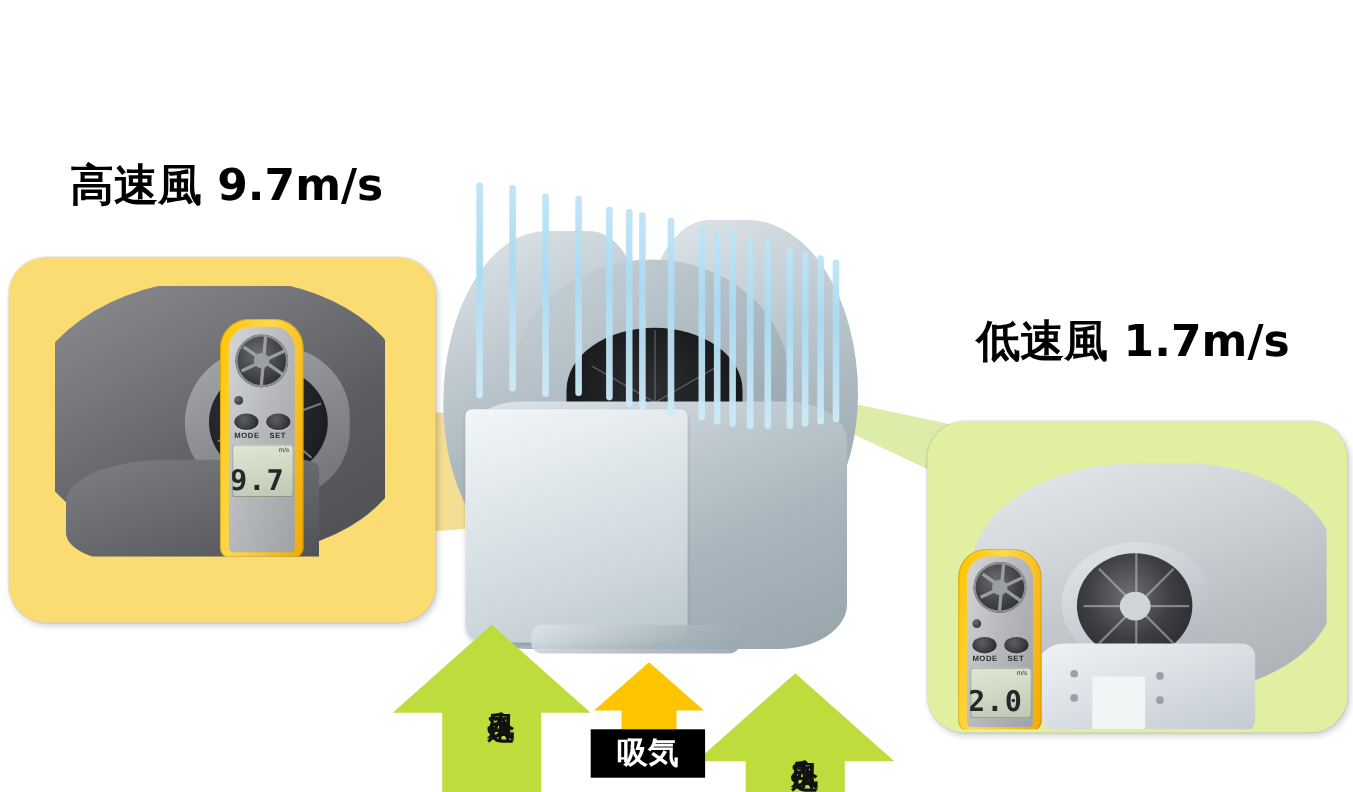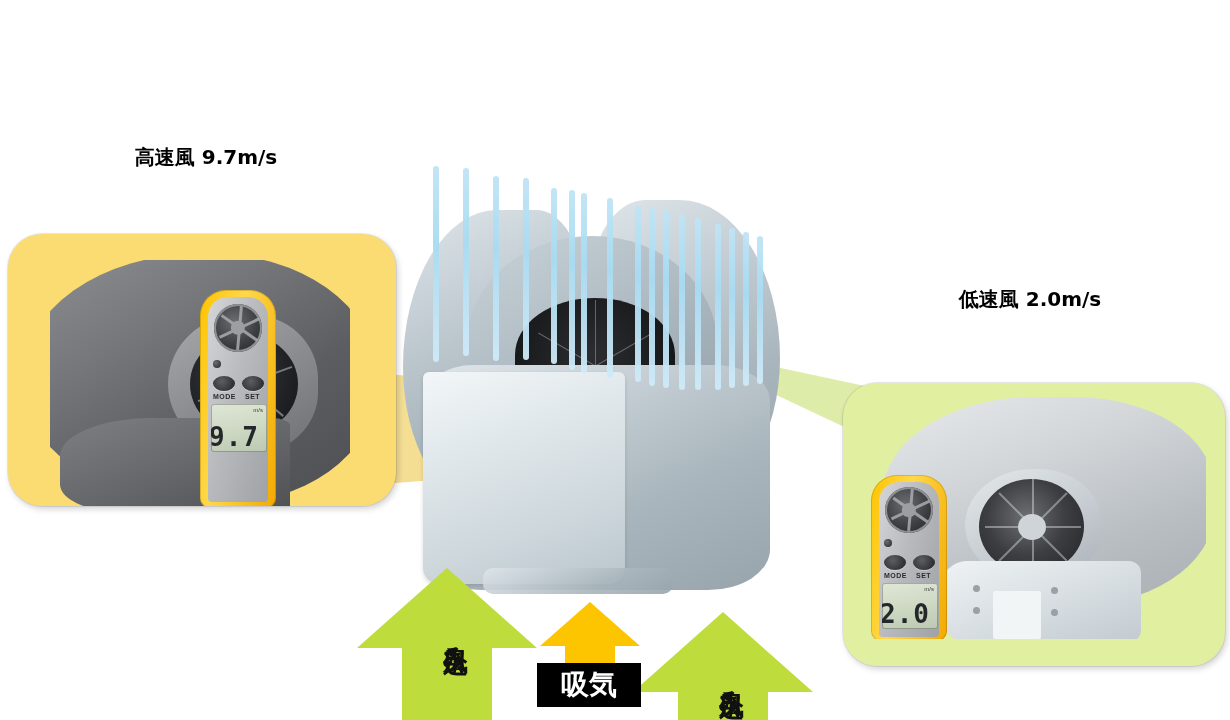--- a/index.html
+++ b/index.html
@@ -21,38 +21,38 @@
     font-family:"DejaVu Sans","Liberation Sans",sans-serif;
   }
 
   
   .caption{
     position:absolute;text-align:center;color:#000;
     font-weight:bold;line-height:1.18;white-space:nowrap;
     font-family:"DejaVu Sans","Liberation Sans",sans-serif;
   }
   .caption .l1{font-size:32px;display:block;}
-  .caption .l2{font-size:20px;display:block;}
+  .caption .l2{font-size:40px;display:block;}
   #caption-left{left:56px;top:146px;width:300px;}
   #caption-right{left:880px;top:288px;width:300px;}
 
   
   .cone{position:absolute;}
 
   
   .photo-card{
     position:absolute;border-radius:34px;overflow:hidden;
     box-shadow:0 0 0 1px rgba(0,0,0,.08), 2px 3px 6px rgba(0,0,0,.18);
   }
-  #photo-left{left:8px;top:234px;width:388px;height:272px;background:#FBDC72;text-align:center;}
+  #photo-left{left:8px;top:234px;width:388px;height:332px;background:#FBDC72;text-align:center;}
   #photo-right{left:843px;top:383px;width:382px;height:283px;background:#E1EFA0;}
 
   .photo-inner{position:absolute;overflow:hidden;}
   #photo-left .photo-inner{left:42px;top:26px;width:300px;height:246px;}
-  #photo-right .photo-inner{left:18px;top:8px;width:345px;height:248px;}
+  #photo-right .photo-inner{left:18px;top:32px;width:345px;height:248px;}
 
   
   .hood{position:absolute;border-radius:50% 46% 44% 50%;}
   .hood-dark{
     background:linear-gradient(150deg,#8f9093 0%,#76777b 32%,#5c5d61 62%,#4d4e52 100%);
   }
   .hood-light{
     background:linear-gradient(160deg,#e8eaec 0%,#d2d6d9 34%,#b9bec3 68%,#a9aeb3 100%);
   }
   .fanhole{
@@ -227,21 +227,21 @@
     <div class="streamer" style="left:334px;top:78px;height:160px;"></div>
     <div class="streamer" style="left:348px;top:82px;height:154px;"></div>
     <div class="streamer" style="left:362px;top:86px;height:148px;"></div>
   </div>
 
   <div class="caption" id="caption-left">
     <span class="l2">高速風 9.7m/s</span>
   </div>
 
   <div class="caption" id="caption-right">
-    <span class="l2">低速風 2.0m/s</span>
+    <span class="l2">低速風 1.7m/s</span>
   </div>
 
   <div class="photo-card" id="photo-left">
     <div class="photo-inner">
 
       <div class="hood hood-dark" style="left:-28px;top:-6px;width:352px;height:250px;"></div>
 
       <div class="hood" style="left:118px;top:54px;width:150px;height:140px;
                   background:linear-gradient(150deg,#a7a9ad 0%,#8a8c90 50%,#6e7074 100%);"></div>
       <div class="fanhole" style="left:140px;top:74px;width:108px;height:100px;">

